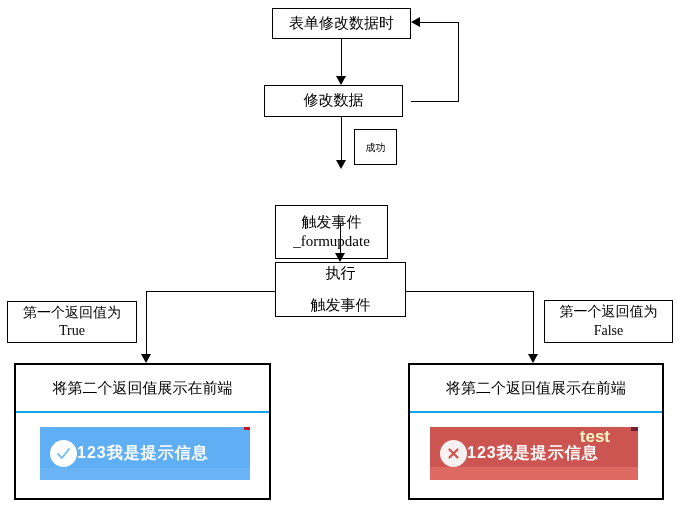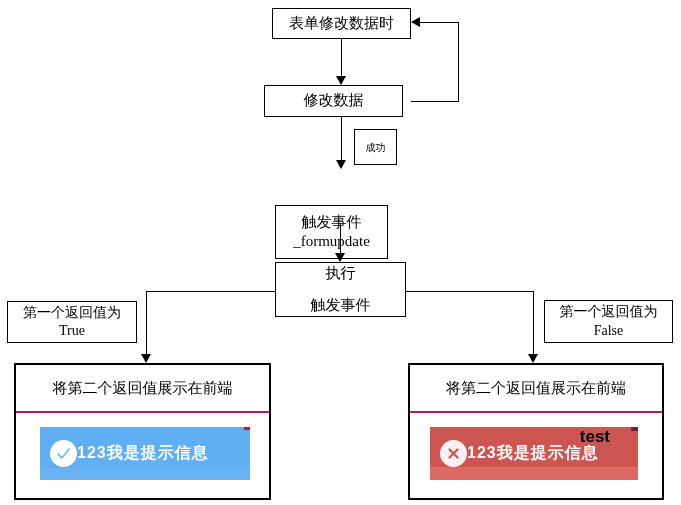--- a/index.html
+++ b/index.html
@@ -43,39 +43,39 @@
   #h-loop{left:411px;top:17px;}
   #h-a3  {left:336px;top:160px;}
   #h-a4  {left:335px;top:253px;}
   #h-bl  {left:141px;top:354px;}
   #h-br  {left:528px;top:354px;}
 
   
   .container{position:absolute;border:2px solid #000;box-sizing:border-box;background:#fff;}
   #c-left {left:14px; top:363px;width:257px;height:137px;}
   #c-right{left:408px;top:363px;width:256px;height:137px;}
-  .clabel{height:48px;border-bottom:2px solid #be185d;box-sizing:border-box;
+  .clabel{height:48px;border-bottom:2px solid #0ea5e9;box-sizing:border-box;
           display:flex;align-items:center;justify-content:center;font-size:15px;}
   .ccontent{position:relative;height:85px;}
 
   
   .toast{position:absolute;top:14px;height:53px;display:flex;align-items:center;
          font-family:"Liberation Sans","DejaVu Sans",sans-serif;font-weight:bold;
          font-size:16px;color:#fff;overflow:hidden;}
   #toast-success{left:24px;width:210px;background:#60aef3;}
   #toast-error  {left:20px;width:208px;background:#cc5551;}
   .strip{position:absolute;left:0;right:0;bottom:0;}
   #toast-success .strip{height:12px;background:#6ab4f5;}
   #toast-error   .strip{height:13px;background:#dc6a62;}
   .circle{width:27px;height:27px;border-radius:50%;background:#fff;flex:0 0 auto;
           margin-left:10px;display:flex;align-items:center;justify-content:center;
           position:relative;z-index:2;}
   #toast-error .circle{background:#f7f2f1;}
   .msg{letter-spacing:1px;position:relative;z-index:2;white-space:nowrap;}
-  .watermark{position:absolute;top:0;right:28px;z-index:1;color:#000000;
+  .watermark{position:absolute;top:0;right:28px;z-index:1;color:#fef9c3;
              font-size:17px;font-weight:bold;
              font-family:"Liberation Sans","DejaVu Sans",sans-serif;}
   .artifact{position:absolute;z-index:3;}
   #art-blue{left:244px;top:427px;width:6px;height:3px;background:#c01828;}
   #art-red {left:631px;top:427px;width:7px;height:4px;background:#6e2038;}
 </style>
 </head>
 <body>
 
 <div class="canvas">

